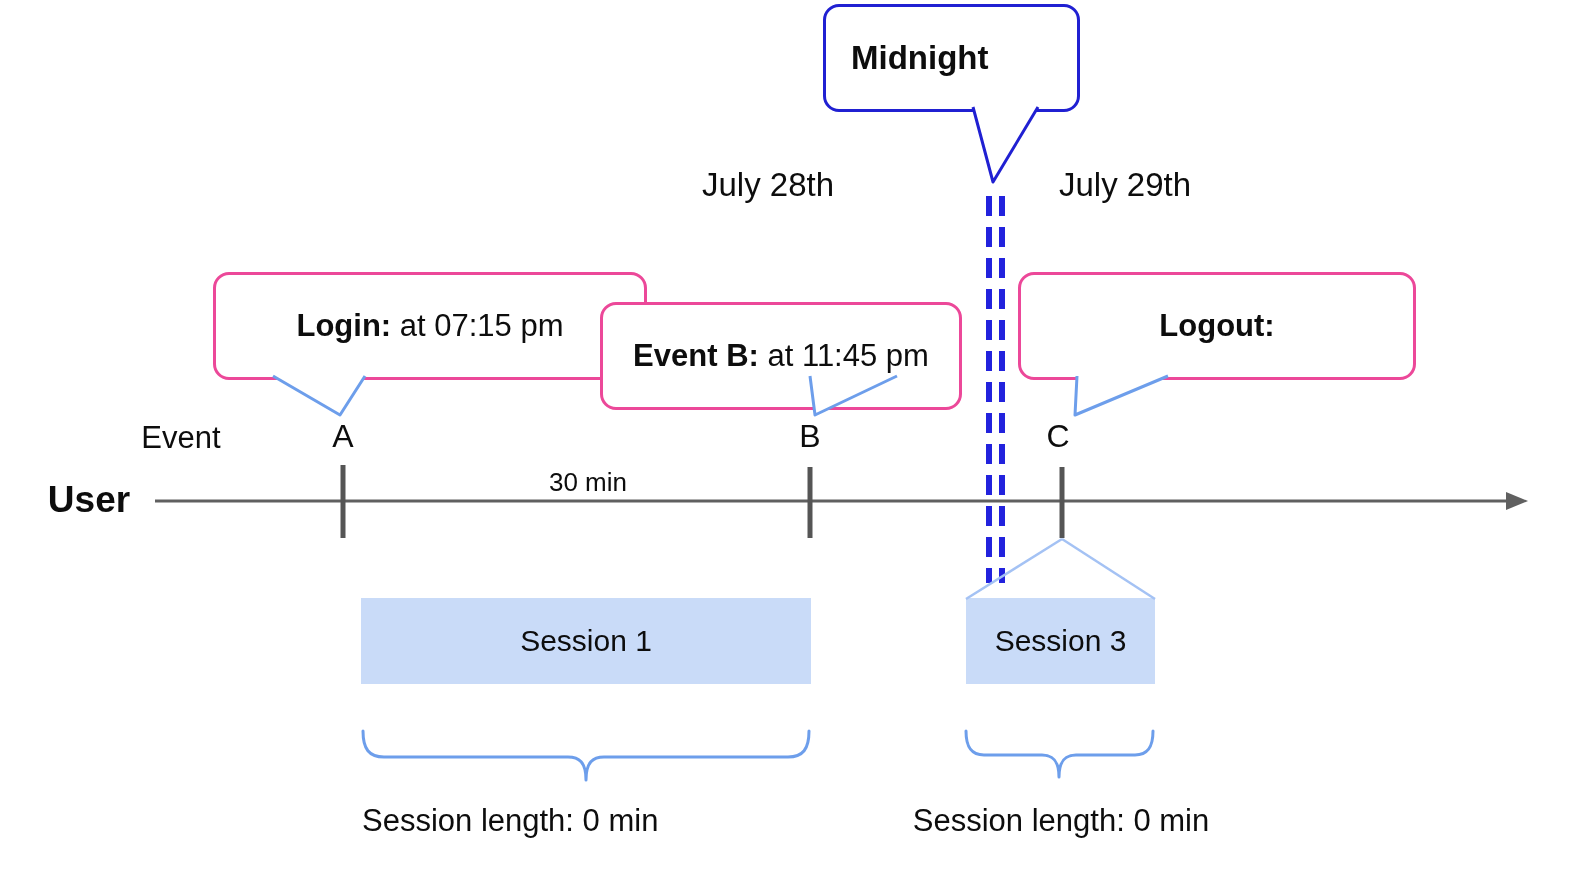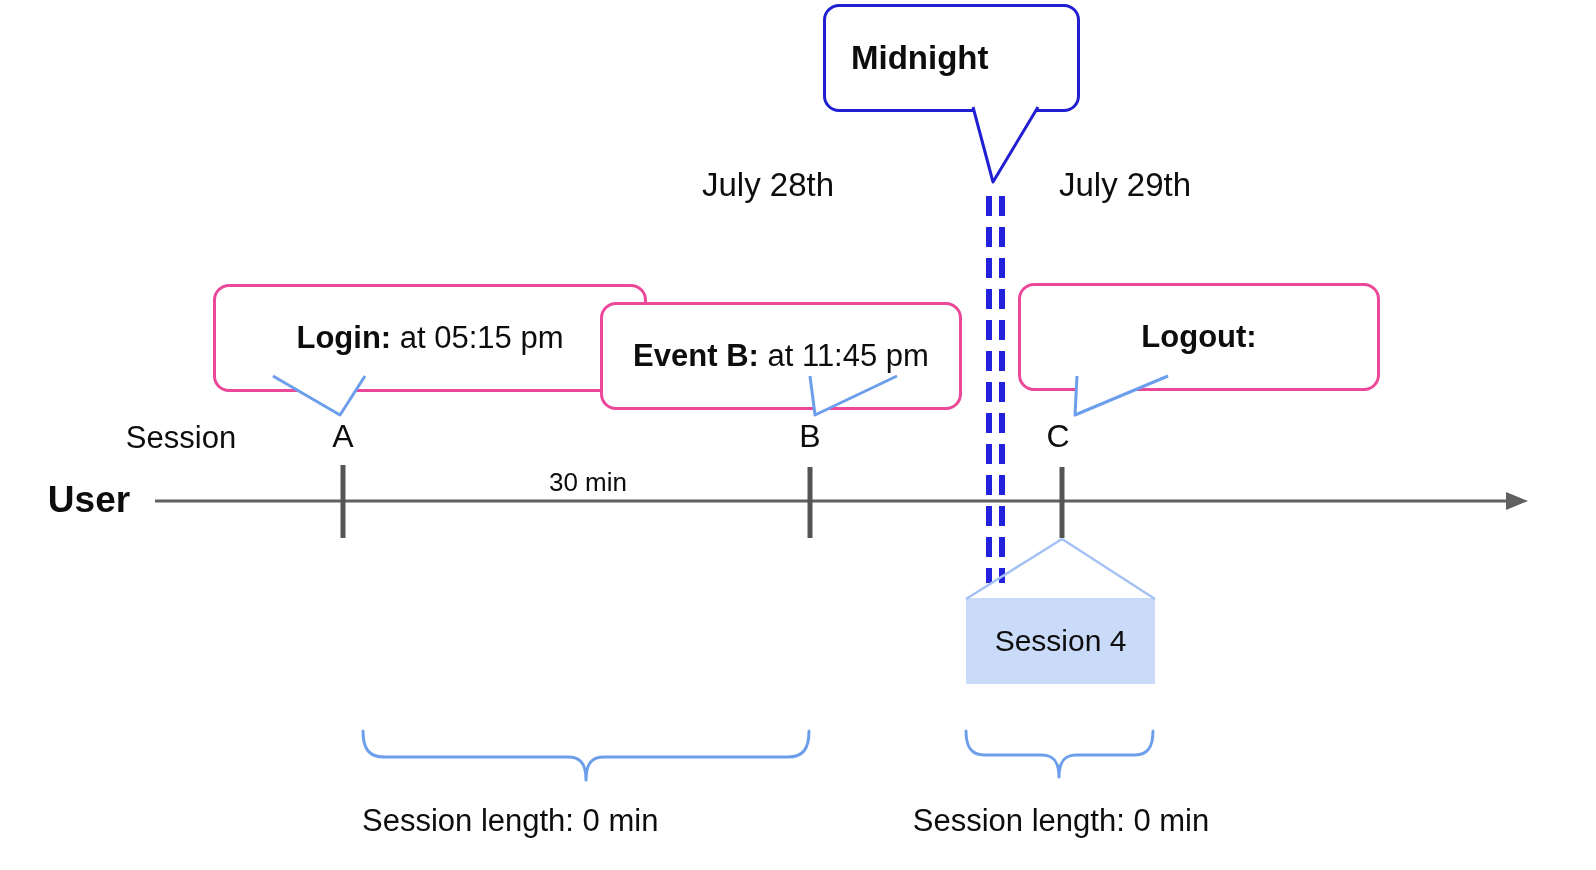--- a/index.html
+++ b/index.html
@@ -33,22 +33,25 @@
   .interval-lbl{font-size:26px;}
   .slen-lbl{font-size:31px;}
   .z2{z-index:2;}
   .z4{z-index:4;}
 </style>
 </head>
 <body>
 
 <div id="stage">
 
+  <div class="session-box" style="left:361px;width:450px;">
+    <span>Session 1</span>
+  </div>
   <div class="session-box" style="left:966px;width:189px;">
-    <span>Session 4</span>
+    <span>Session 3</span>
   </div>
 
   <svg class="layer z2" viewBox="0 0 1596 870">
 
     <line x1="155" y1="501" x2="1509" y2="501" stroke="#606060" stroke-width="3"></line>
     <polygon points="1506,492 1528,501 1506,510" fill="#606060"></polygon>
 
     <line x1="343" y1="465" x2="343" y2="538" stroke="#555555" stroke-width="5"></line>
     <line x1="810" y1="467" x2="810" y2="538" stroke="#555555" stroke-width="5"></line>
     <line x1="1062" y1="467" x2="1062" y2="538" stroke="#555555" stroke-width="5"></line>
@@ -62,43 +65,43 @@
     <path d="M 363,731 C 363,749 369,757 384,757 L 568,757 C 579,757 586,762 586,780
              C 586,762 593,757 604,757 L 788,757 C 803,757 809,749 809,731" fill="none" stroke="#6d9eeb" stroke-width="3" stroke-linecap="round" stroke-linejoin="round"></path>
     <path d="M 966,731 C 966,747 971,755 984,755 L 1042,755 C 1052,755 1059,760 1059,777
              C 1059,760 1066,755 1076,755 L 1135,755 C 1148,755 1153,747 1153,731" fill="none" stroke="#6d9eeb" stroke-width="3" stroke-linecap="round" stroke-linejoin="round"></path>
   </svg>
 
   <div class="bubble dark" style="left:823px;top:4px;width:257px;">
     <span>Midnight</span>
   </div>
 
-  <div class="bubble" style="left:213px;top:272px;width:434px;margin-top:12px;">
-    <span class="b">Login:</span><span> at 05:15 pm</span>
+  <div class="bubble" style="left:213px;top:272px;width:434px;">
+    <span class="b">Login:</span><span> at 07:15 pm</span>
   </div>
 
   <div class="bubble" style="left:600px;top:272px;width:362px;margin-top:30px;">
     <span class="b">Event B:</span><span> at 11:45 pm</span>
   </div>
 
-  <div class="bubble" style="left:1018px;top:283px;width:362px;">
+  <div class="bubble" style="left:1018px;top:272px;width:398px;">
     <span class="b">Logout:</span>
   </div>
 
   <svg class="layer z4" viewBox="0 0 1596 870">
     <path d="M 973,107 L 993,182 L 1038,107" fill="#ffffff" stroke="#2020d2" stroke-width="3" stroke-linejoin="round"></path>
     <path d="M 273,376 L 340,415 L 365,376" fill="#ffffff" stroke="#6d9eeb" stroke-width="3" stroke-linejoin="round"></path>
     <path d="M 810,376 L 815,415 L 897,376" fill="#ffffff" stroke="#6d9eeb" stroke-width="3" stroke-linejoin="round"></path>
     <path d="M 1077,376 L 1075,415 L 1168,376" fill="#ffffff" stroke="#6d9eeb" stroke-width="3" stroke-linejoin="round"></path>
   </svg>
 
   <div class="lbl date-lbl centered" style="left:768px;top:166px;text-align:right;">July 28th</div>
   <div class="lbl date-lbl centered" style="left:1125px;top:166px;">July 29th</div>
 
-  <div class="lbl row-lbl-events centered" style="left:181px;top:420px;">Session</div>
+  <div class="lbl row-lbl-events centered" style="left:181px;top:420px;">Event</div>
   <div class="lbl row-lbl-user centered" style="left:89px;top:479px;font-weight:bold;">User</div>
 
   <div class="lbl mark-lbl" style="left:343px;top:418px;">A</div>
   <div class="lbl mark-lbl" style="left:810px;top:418px;">B</div>
   <div class="lbl mark-lbl" style="left:1058px;top:418px;">C</div>
 
   <div class="lbl interval-lbl centered" style="left:588px;top:467px;">30 min</div>
 
   <div class="lbl slen-lbl" style="left:362px;top:803px;">Session length: 0 min</div>
   <div class="lbl slen-lbl centered" style="left:1061px;top:803px;">Session length: 0 min</div>

